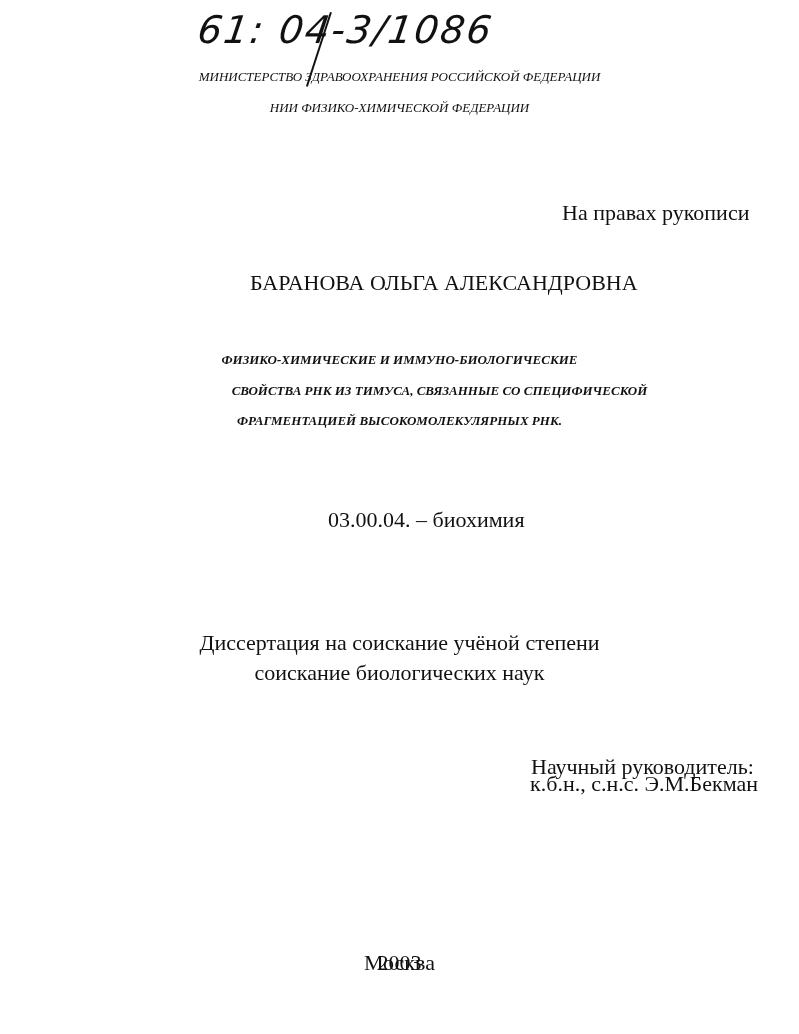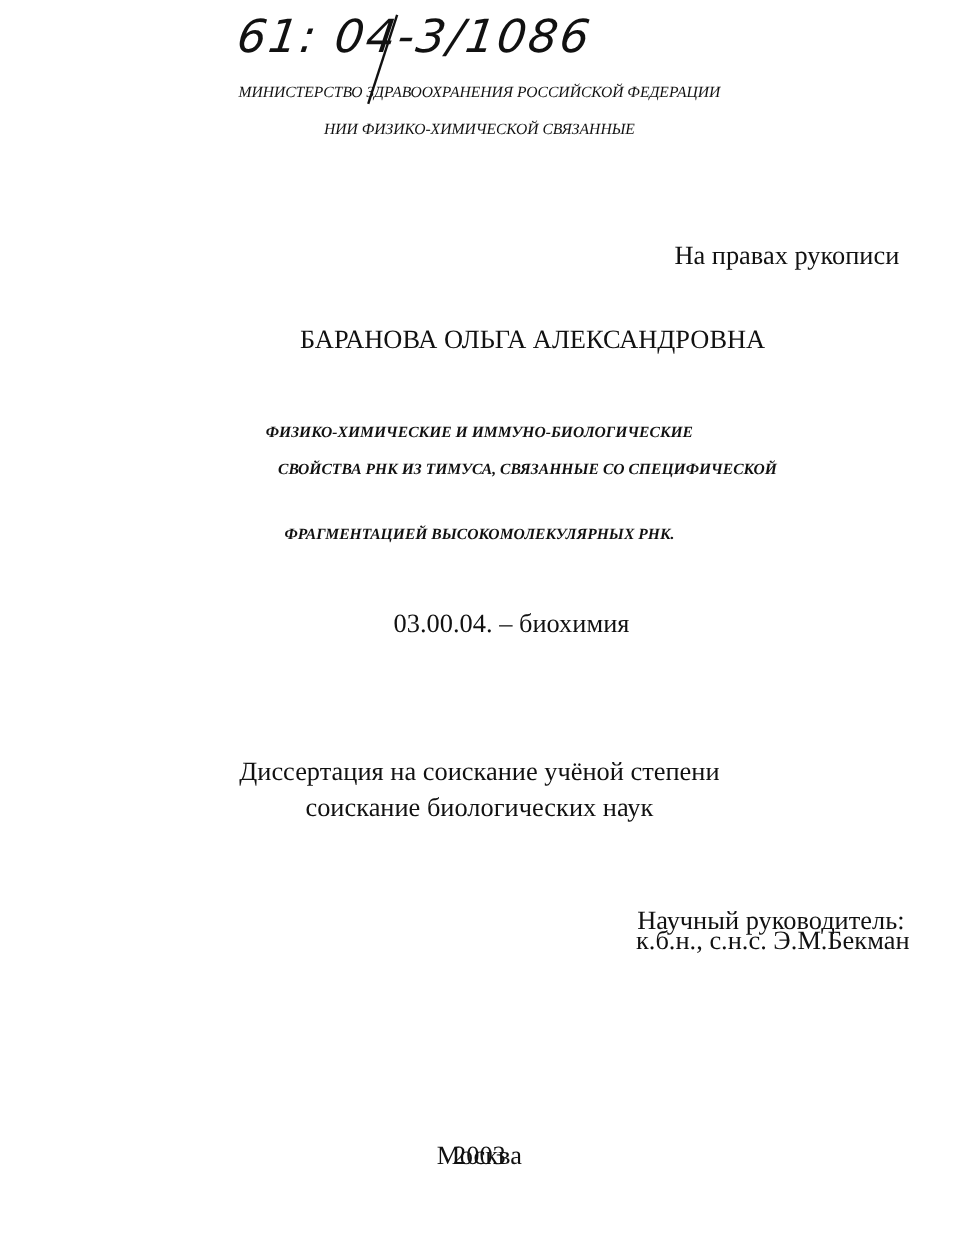--- a/index.html
+++ b/index.html
@@ -16,29 +16,29 @@
 </style>
 </head>
 <body>
 
 <div>
 
   <div class="abs handwritten" style="left:198px; top:8px;">61: 04-3/1086</div>
   <div class="slash" style="left:330px; top:12px; height:78px; transform: rotate(18deg);"></div>
 
   <div class="abs center t18" style="top:69px;">МИНИСТЕРСТВО ЗДРАВООХРАНЕНИЯ РОССИЙСКОЙ ФЕДЕРАЦИИ</div>
-  <div class="abs center t18" style="top:100px;">НИИ ФИЗИКО-ХИМИЧЕСКОЙ СВЯЗАННЫЕ</div>
+  <div class="abs center t18" style="top:100px;">НИИ ФИЗИКО-ХИМИЧЕСКОЙ ФЕДЕРАЦИИ</div>
 
   <div class="abs t17" style="left:562px; top:200px;">На правах рукописи</div>
 
   <div class="abs t17" style="left:250px; top:270px;">БАРАНОВА ОЛЬГА АЛЕКСАНДРОВНА</div>
 
   <div class="abs center t18 bold" style="top:352px;">ФИЗИКО-ХИМИЧЕСКИЕ И ИММУНО-БИОЛОГИЧЕСКИЕ</div>
   <div class="abs center t18 bold" style="top:383px;padding-left:40px;">СВОЙСТВА  РНК ИЗ ТИМУСА, СВЯЗАННЫЕ  СО СПЕЦИФИЧЕСКОЙ</div>
-  <div class="abs center t18 bold" style="top:413px;margin-top:24px;">ФРАГМЕНТАЦИЕЙ ВЫСОКОМОЛЕКУЛЯРНЫХ РНК.</div>
+  <div class="abs center t18 bold" style="top:413px;">ФРАГМЕНТАЦИЕЙ ВЫСОКОМОЛЕКУЛЯРНЫХ РНК.</div>
 
   <div class="abs t17" style="left:328px; top:507px;">03.00.04. – биохимия</div>
 
   <div class="abs center t17" style="top:630px;">Диссертация на соискание учёной степени</div>
   <div class="abs center t17" style="top:660px;">соискание биологических наук</div>
 
   <div class="abs t17" style="left:531px; top:738px;margin-top:16px;">Научный руководитель:</div>
   <div class="abs t17" style="left:530px; top:771px;">к.б.н., с.н.с. Э.М.Бекман</div>
 
   <div class="abs center t17" style="top:950px;">Москва</div>

